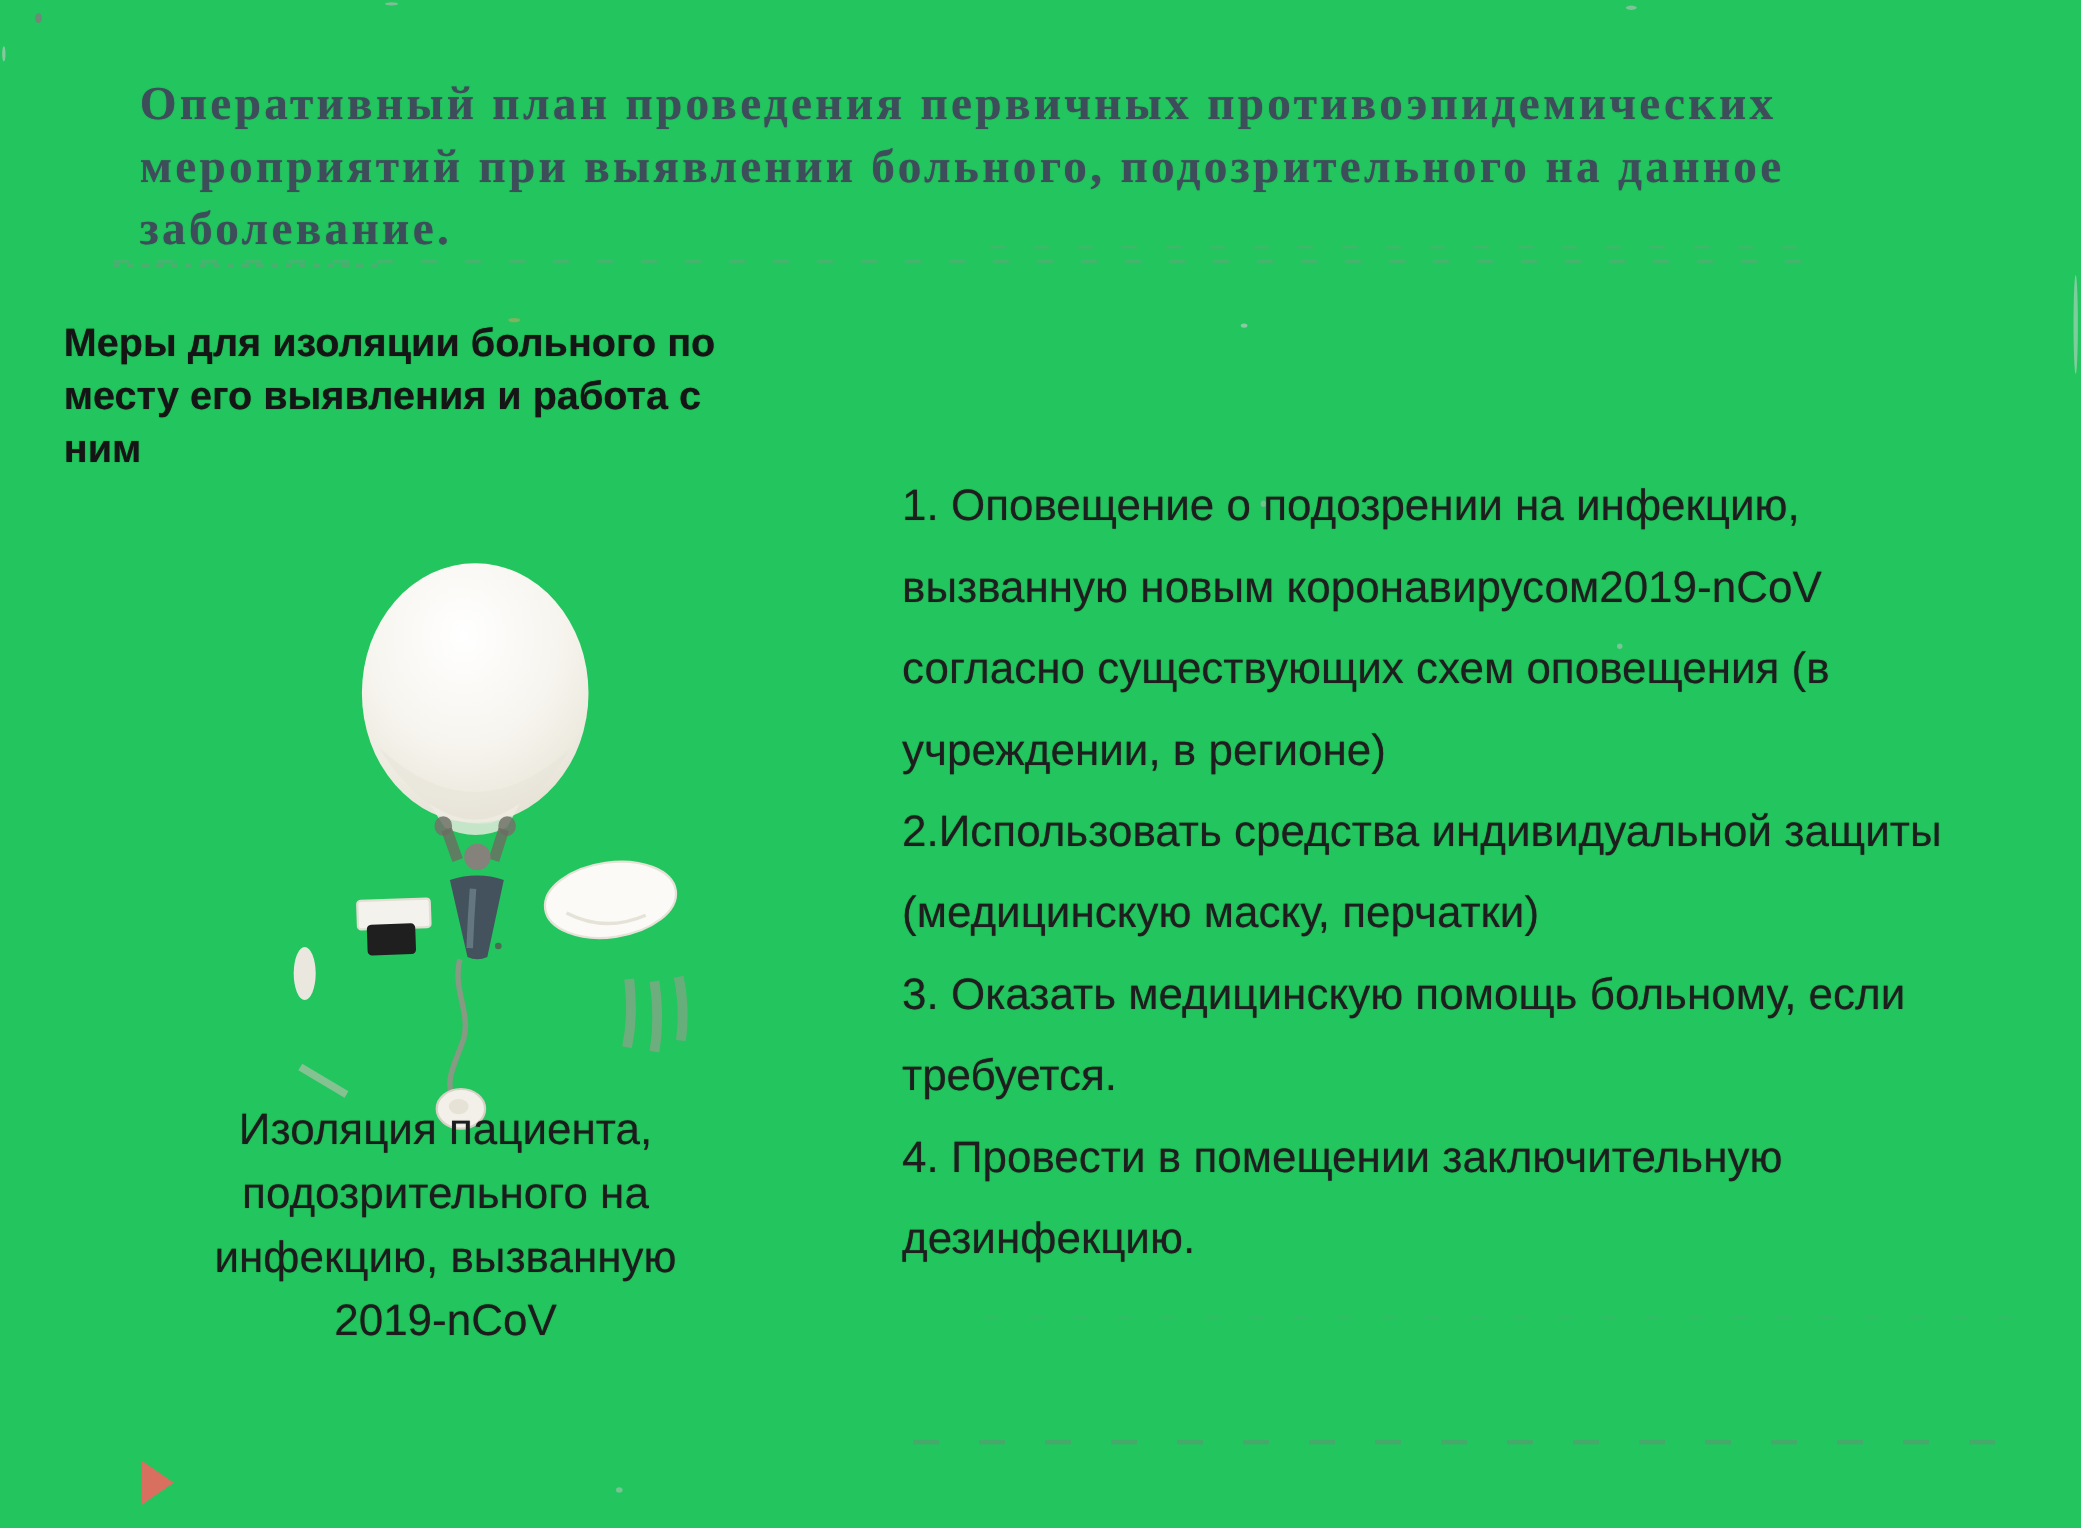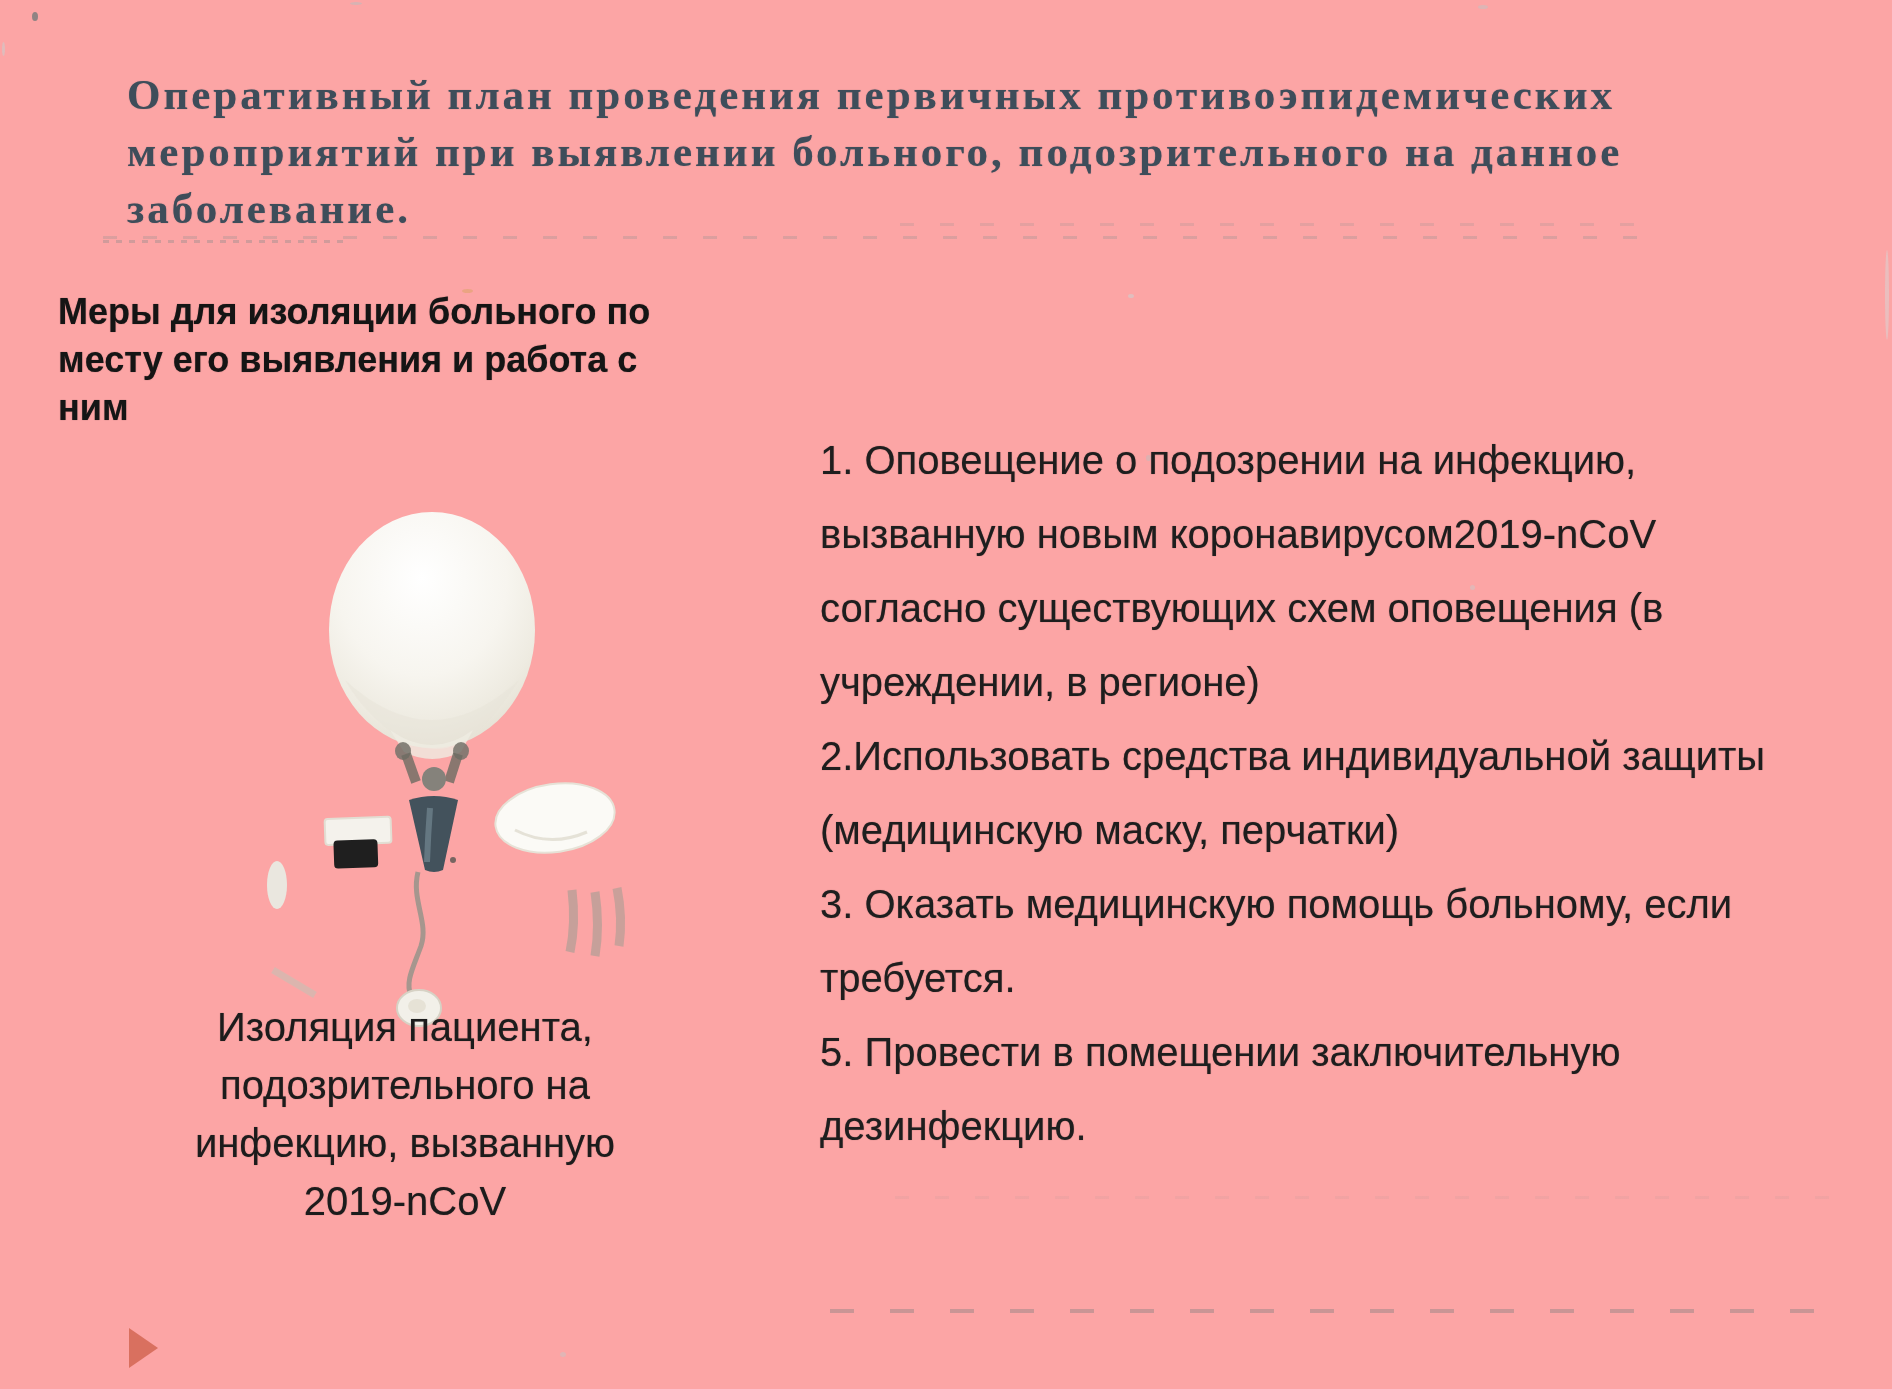--- a/index.html
+++ b/index.html
@@ -1,20 +1,20 @@
 <!DOCTYPE html>
 <html><head>
 <meta charset="utf-8">
 <style>
   html, body { margin: 0; padding: 0; background: #e9e9e9; }
   .page {
     position: relative;
     width: 1892px;
     height: 1389px;
-    background: #fca5a5;
+    background: #22c55e;
     overflow: hidden;
     font-family: "Liberation Sans", sans-serif;
   }
 
   
   .doc-title {
     position: absolute;
     left: 127px;
     top: 66px;
     width: 1620px;
@@ -217,21 +217,21 @@
 
   <ol class="steps">
     <li>1. Оповещение о подозрении на инфекцию,
 вызванную новым коронавирусом2019-nCoV
 согласно существующих схем оповещения (в
 учреждении, в регионе)</li>
     <li>2.Использовать средства индивидуальной защиты
 (медицинскую маску, перчатки)</li>
     <li>3. Оказать медицинскую помощь больному, если
 требуется.</li>
-    <li>5. Провести в помещении заключительную
+    <li>4. Провести в помещении заключительную
 дезинфекцию.</li>
   </ol>
 
   <div class="dash-line dash-bottom-faint"></div>
   <div class="dash-line dash-bottom"></div>
 
   <div class="bullet-triangle"></div>
 
 </div>
 

